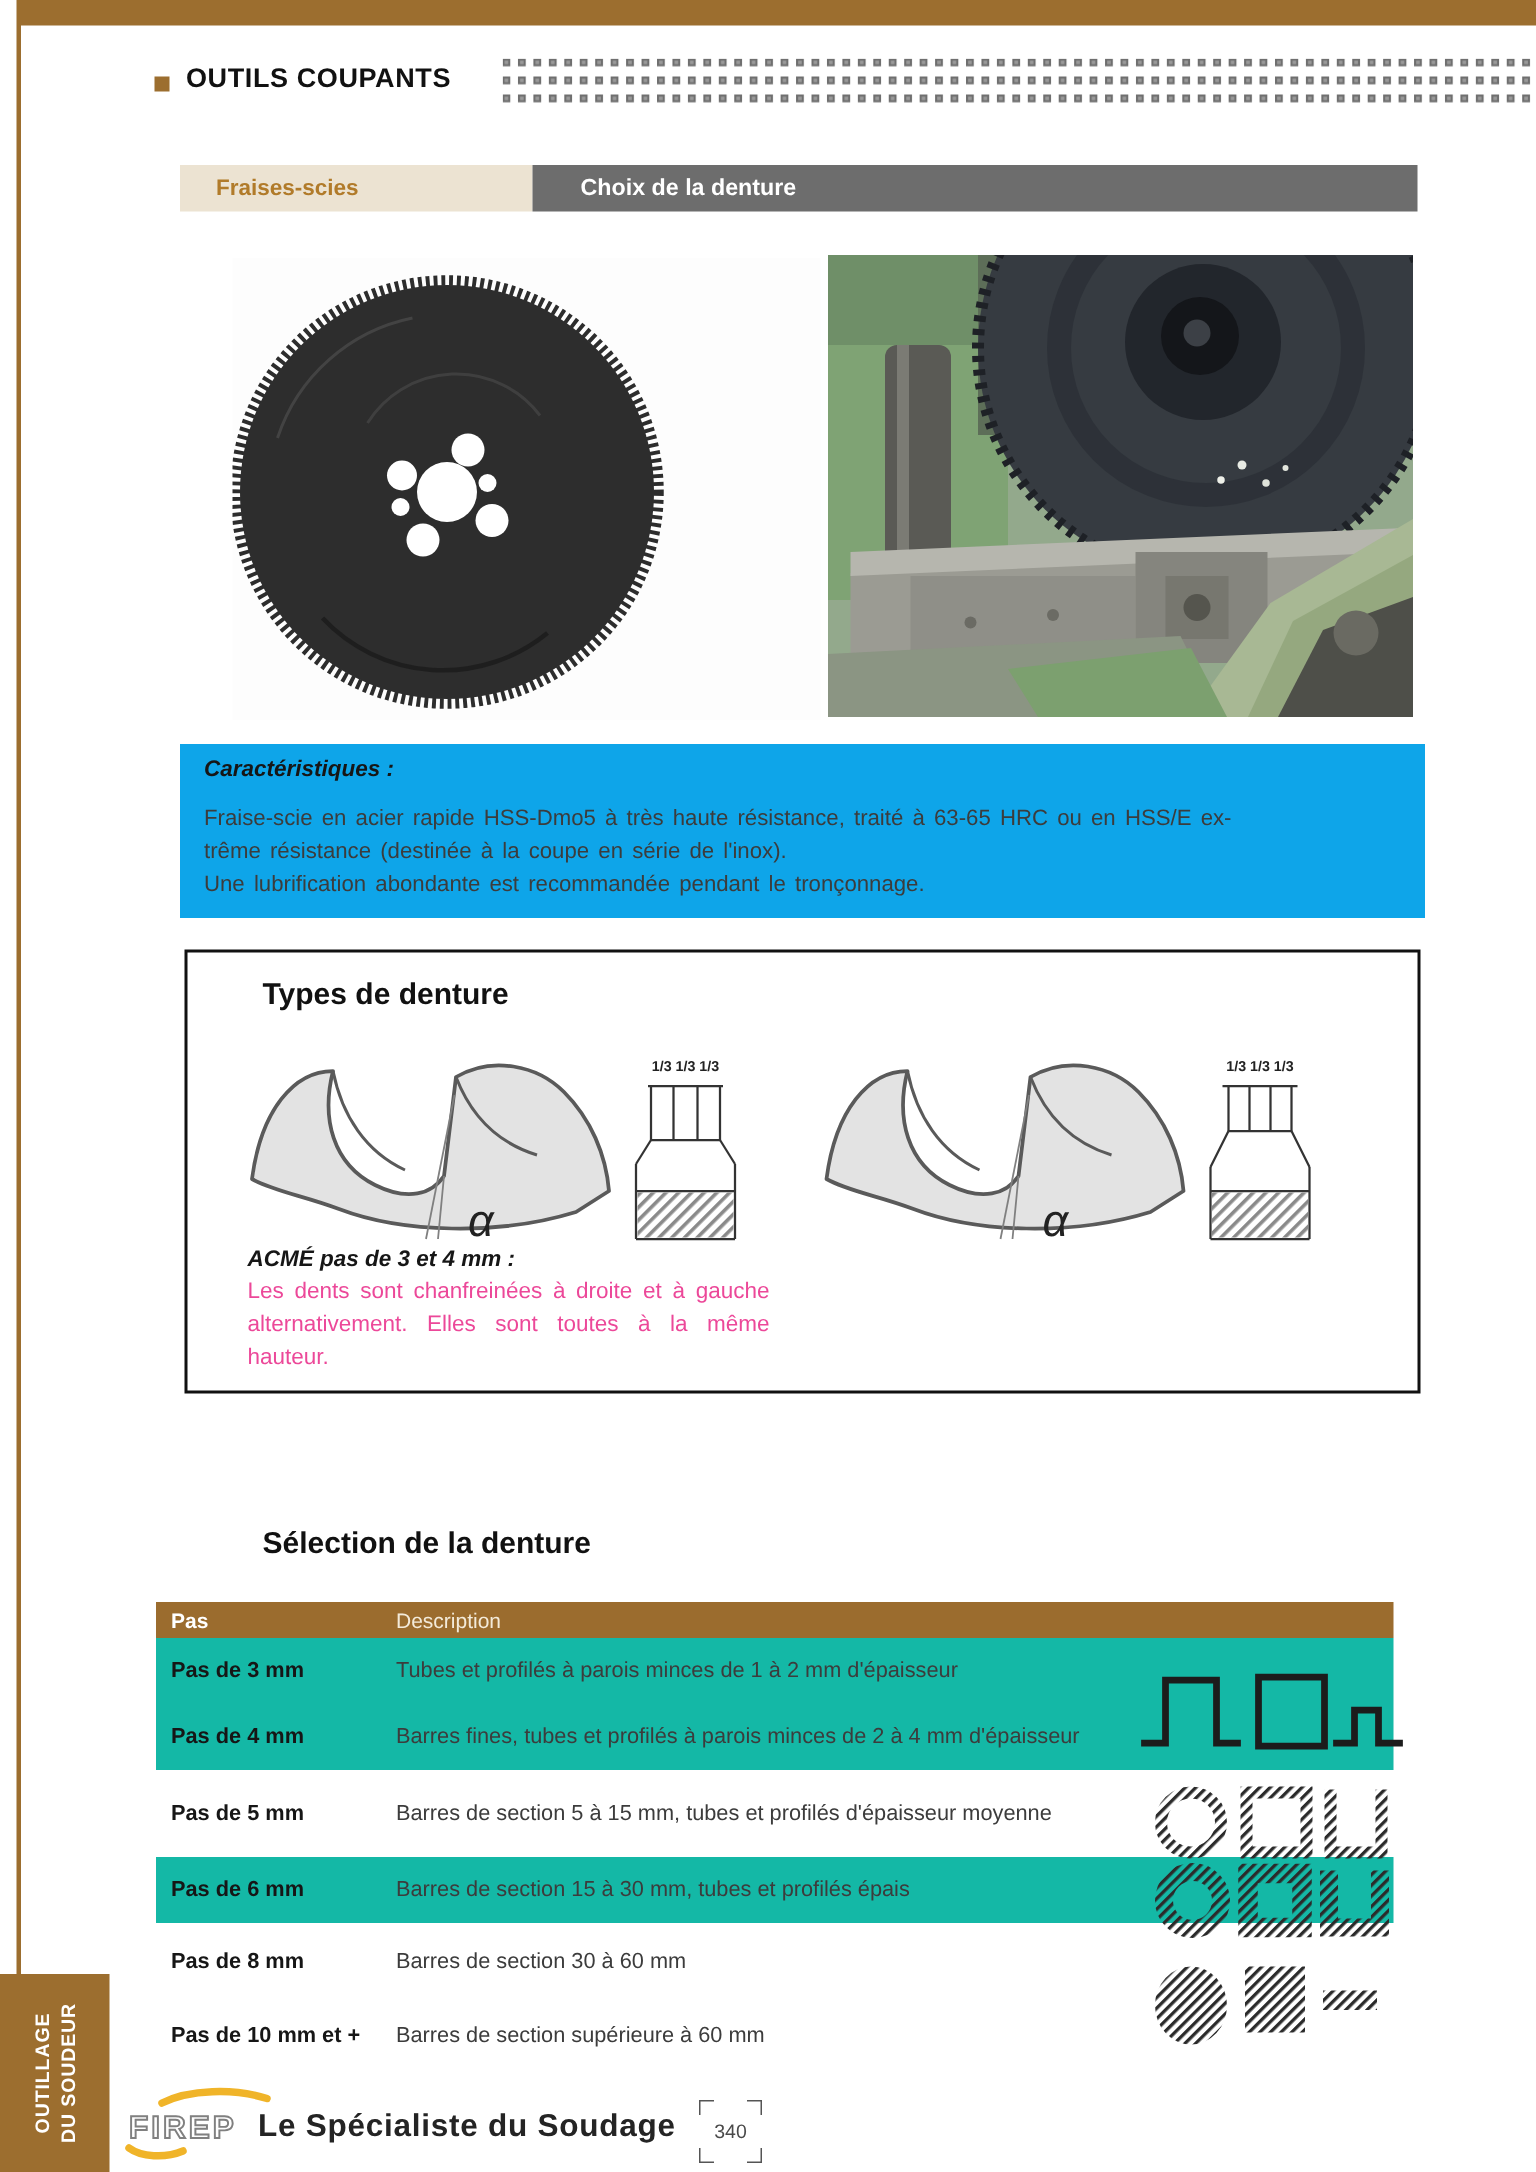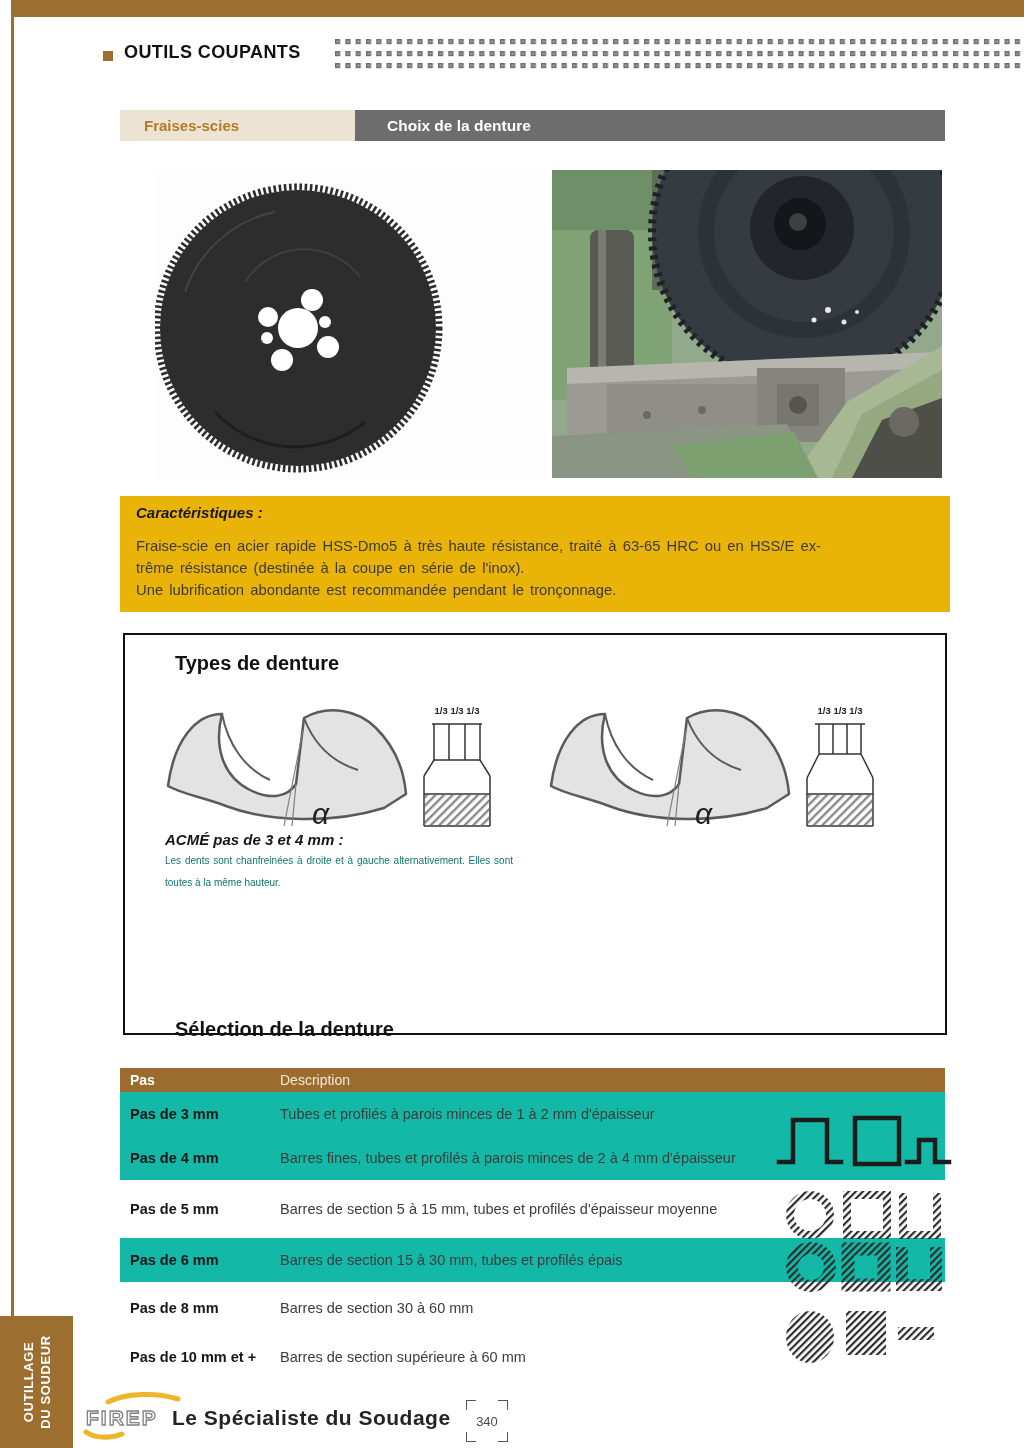--- a/index.html
+++ b/index.html
@@ -42,43 +42,43 @@
     display:flex; align-items:center; padding-left:32px;
     color:#ffffff; font-weight:bold; font-size:15.5px;
   }
 
   
   .blade-fig  { left:155px; top:172px; width:392px; height:308px; background:#fdfdfd; }
   .photo-fig  { left:552px; top:170px; width:390px; height:308px; }
 
   
   .charbox {
-    left:120px; top:496px; width:830px; height:116px; background:#eab308;
+    left:120px; top:496px; width:830px; height:116px; background:#0ea5e9;
     padding:8px 16px 0 16px;
   }
   .charbox .ttl { font-size:15px; font-weight:bold; font-style:italic; color:#161616; margin-bottom:14px; }
   .charbox .ln  { font-size:14.8px; color:#3c3c3c; line-height:22px; word-spacing:2px; }
 
   
   .types-box {
-    left:123px; top:633px; width:824px; height:402px; background:#ffffff;
+    left:123px; top:633px; width:824px; height:296px; background:#ffffff;
     border:2.5px solid #111;
   }
   .types-title { left:50px; top:17px; font-size:20px; font-weight:800; color:#111; }
   .diag-a { left:37px;  top:67px; }
   .diag-b { left:420px; top:67px; }
   .tcol   { top:196px; }
   .tcol-a { left:40px;  width:348px; }
   .tcol-b { left:434px; width:350px; }
   .tcol .hd { font-size:15px; font-weight:bold; font-style:italic; color:#161616; margin-bottom:2px; }
-  .tcol p   { font-size:10px; line-height:22px; color:#0f766e; text-align:justify; }
+  .tcol p   { font-size:15px; line-height:22px; color:#ec4899; text-align:justify; }
 
   
   .sel-title { left:175px; top:1018px; font-size:20px; font-weight:800; color:#111; }
-  .sel-table { left:120px; top:1068px; width:825px; height:312px; }
+  .sel-table { left:104px; top:1068px; width:825px; height:312px; }
   .sel-head {
     position:absolute; left:0; top:0; width:100%; height:24px; background:#9b6c2e;
     color:#fff; font-size:14px; display:flex; align-items:center;
   }
   .sel-head .c1 { margin-left:10px; width:150px; font-weight:bold; }
   .sel-head .c2 { margin-left:0; font-weight:normal; color:#f3ead9; }
   .srow { position:absolute; left:0; width:100%; }
   .srow .c1 { position:absolute; left:10px;  width:150px; font-weight:bold; font-size:14.5px; color:#161616; white-space:nowrap; }
   .srow .c2 { position:absolute; left:160px; width:500px; font-size:14.5px; color:#3c3c3c; white-space:nowrap; }
   .beige { background:#14b8a6; }

